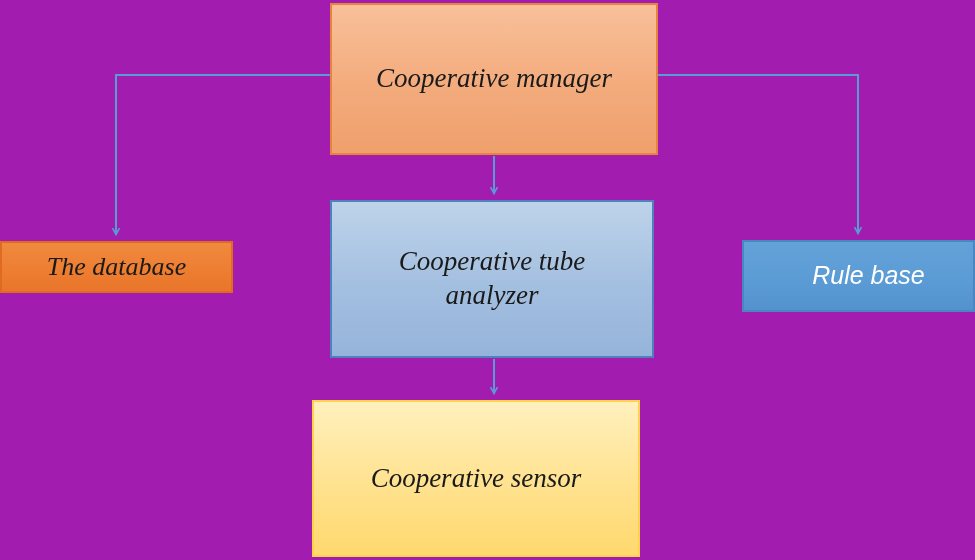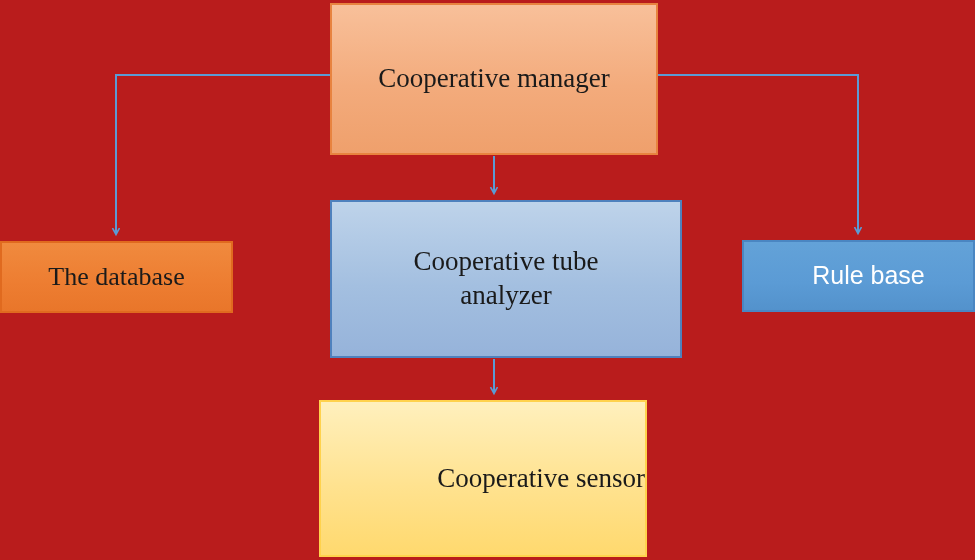--- a/index.html
+++ b/index.html
@@ -4,60 +4,60 @@
 <style>
   html, body {
     margin: 0;
     padding: 0;
     background: #ffffff;
   }
   .stage {
     position: relative;
     width: 975px;
     height: 560px;
-    background: #b91c1c;
+    background: #a21caf;
     overflow: hidden;
     font-family: "Liberation Serif", serif;
+    font-style: italic;
   }
   .node {
     position: absolute;
     box-sizing: border-box;
     display: flex;
     align-items: center;
     justify-content: center;
     text-align: center;
     color: #1a1a1a;
     line-height: 1.25;
   }
   
   .node-manager {
     left: 330px; top: 3px; width: 328px; height: 152px;
     background: linear-gradient(180deg, #f8c09a 0%, #f3ab7c 55%, #efa06c 100%);
     border: 2px solid #e8833f;
     font-size: 27px;
   }
   
   .node-analyzer {
-    left: 330px; top: 200px; width: 352px; height: 158px;
+    left: 330px; top: 200px; width: 324px; height: 158px;
     background: linear-gradient(180deg, #bed3ea 0%, #a3bfe0 55%, #96b3da 100%);
     border: 2px solid #4f81bd;
     font-size: 27px;
     padding: 0 40px;
   }
   
   .node-sensor {
-    left: 319px; top: 400px; width: 328px; height: 157px;
+    left: 312px; top: 400px; width: 328px; height: 157px;
     background: linear-gradient(180deg, #fff0bd 0%, #ffe28f 55%, #ffd96e 100%);
     border: 2px solid #ffd24d;
     font-size: 27px;
-    justify-content: flex-end;
   }
   
   .node-database {
-    left: 0px; top: 241px; width: 233px; height: 72px;
+    left: 0px; top: 241px; width: 233px; height: 52px;
     background: linear-gradient(180deg, #f08a3e 0%, #ed7d31 60%, #e9762a 100%);
     border: 2px solid #e06a1f;
     font-size: 26px;
   }
   
   .node-rulebase {
     left: 742px; top: 240px; width: 233px; height: 72px;
     background: linear-gradient(180deg, #63a2d8 0%, #5b9bd5 60%, #5392cc 100%);
     border: 2px solid #4a86c2;
     font-size: 25px;

